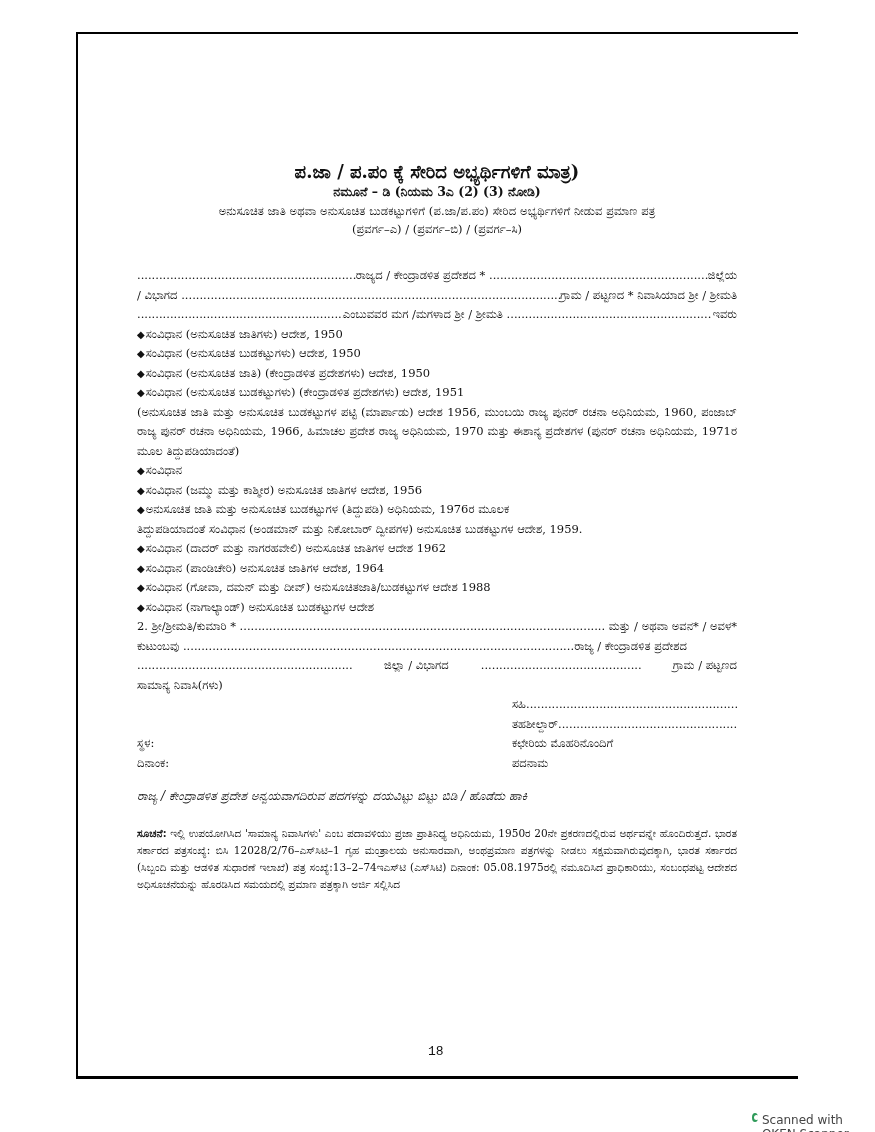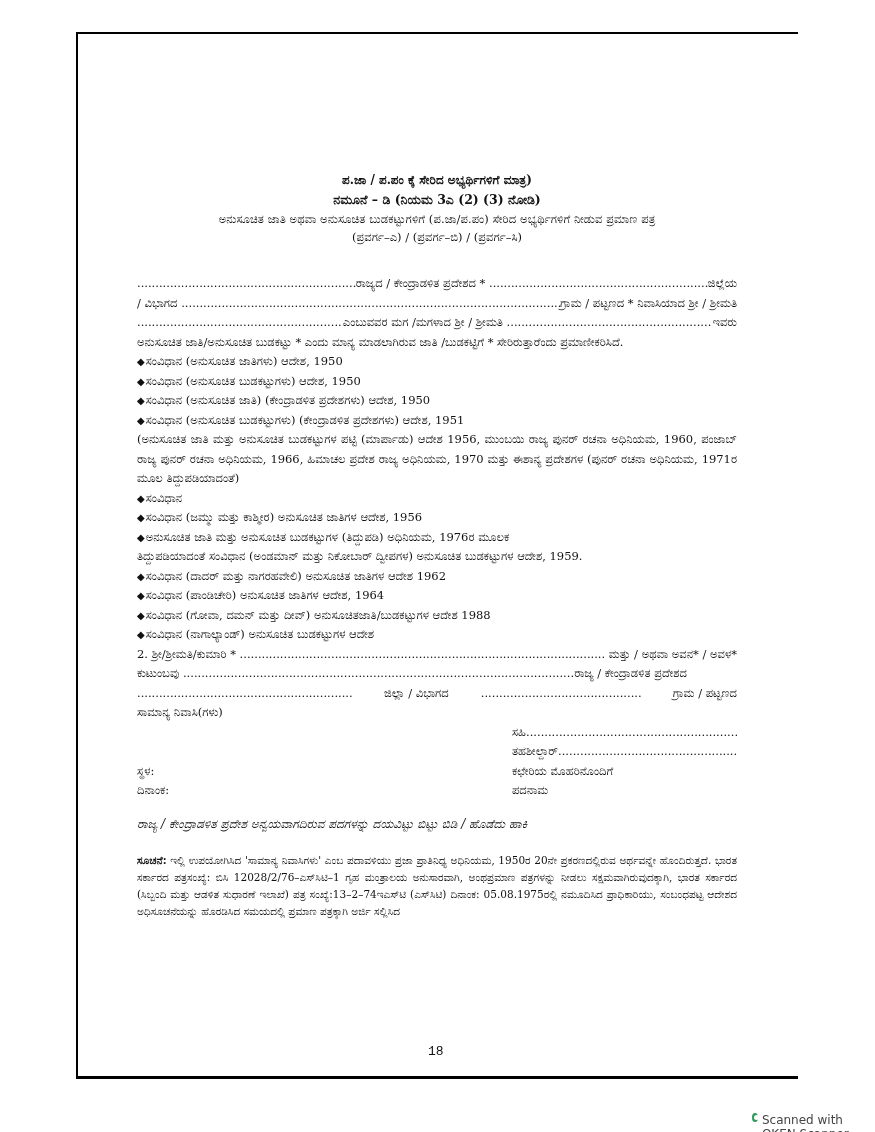--- a/index.html
+++ b/index.html
@@ -8,21 +8,21 @@
   .frame-top { position: absolute; left: 76px; top: 32px; width: 722px; height: 2px; background: #000; }
   .frame-left { position: absolute; left: 76px; top: 32px; width: 2px; height: 1046px; background: #000; }
   .frame-bottom { position: absolute; left: 76px; top: 1076px; width: 722px; height: 3px; background: #000; }
   .page-num { position: absolute; left: 428px; top: 1044px; font-size: 13px; font-family: Liberation Mono, monospace; }
   .scanner { position: absolute; left: 752px; top: 1113px; font-size: 12px; color: #444;
              font-family: "DejaVu Sans", sans-serif; display: flex; gap: 4px; }
   .scanner-icon { width: 9px; height: 9px; border-radius: 50%; background: #2f9b5a; position: relative; }
   .scanner-icon::after { content: ""; position: absolute; left: 2px; top: 2px; width: 5px; height: 5px; border-radius: 50%; background: #fff; }
   .content { position: absolute; left: 137px; top: 158px; width: 600px; font-size: 11.5px; line-height: 19.5px; }
   .center { text-align: center; }
-  .h1 { font-weight: bold; font-size: 12px; margin-top: 12px; line-height: 20px; }
+  .h1 { font-weight: bold; font-size: 18px; margin-top: 4px; line-height: 20px; }
   .h2 { font-weight: bold; font-size: 12.5px; line-height: 20px; }
   .h3 { font-size: 11.5px; line-height: 18px; letter-spacing: 0.1px; }
   .h4 { font-size: 11.5px; line-height: 18px; }
   .gap { height: 28px; }
   .just { text-align: justify; text-align-last: auto; }
   .row { display: flex; justify-content: space-between; white-space: nowrap; }
   .dots { flex: 1; overflow: hidden; letter-spacing: 0px; }
   .bullet::before { content: "\25C6"; font-size: 10px; margin-right: 1px; }
   .sig { display: flex; justify-content: space-between; }
   .sig-right { width: 225px; }
@@ -55,21 +55,20 @@
     <span>/ ವಿಭಾಗದ</span>&nbsp;
     <span class="dots">................................................................................................................................................</span>
     <span>ಗ್ರಾಮ / ಪಟ್ಟಣದ * ನಿವಾಸಿಯಾದ ಶ್ರೀ / ಶ್ರೀಮತಿ</span>
   </div>
   <div class="row">
     <span class="dots">................................................................................................................................................</span>
     <span>ಎಂಬುವವರ ಮಗ /ಮಗಳಾದ ಶ್ರೀ / ಶ್ರೀಮತಿ</span>&nbsp;
     <span class="dots">................................................................................................................................................</span>
     <span>ಇವರು</span>
   </div>
-  <div class="just">ಅನುಸೂಚಿತ ಜಾತಿ/ಅನುಸೂಚಿತ ಬುಡಕಟ್ಟು * ಎಂದು ಮಾನ್ಯ ಮಾಡಲಾಗಿರುವ ಜಾತಿ /ಬುಡಕಟ್ಟಿಗೆ * ಸೇರಿರುತ್ತಾರೆಂದು ಪ್ರಮಾಣೀಕರಿಸಿದೆ.</div>
 
   <div class="bullet">ಸಂವಿಧಾನ (ಅನುಸೂಚಿತ ಜಾತಿಗಳು) ಆದೇಶ, 1950</div>
   <div class="bullet">ಸಂವಿಧಾನ (ಅನುಸೂಚಿತ ಬುಡಕಟ್ಟುಗಳು) ಆದೇಶ, 1950</div>
   <div class="bullet">ಸಂವಿಧಾನ (ಅನುಸೂಚಿತ ಜಾತಿ) (ಕೇಂದ್ರಾಡಳಿತ ಪ್ರದೇಶಗಳು) ಆದೇಶ, 1950</div>
   <div class="bullet">ಸಂವಿಧಾನ (ಅನುಸೂಚಿತ ಬುಡಕಟ್ಟುಗಳು) (ಕೇಂದ್ರಾಡಳಿತ ಪ್ರದೇಶಗಳು) ಆದೇಶ, 1951</div>
   <div class="just">(ಅನುಸೂಚಿತ ಜಾತಿ ಮತ್ತು ಅನುಸೂಚಿತ ಬುಡಕಟ್ಟುಗಳ ಪಟ್ಟಿ (ಮಾರ್ಪಾಡು) ಆದೇಶ 1956, ಮುಂಬಯಿ ರಾಜ್ಯ ಪುನರ್ ರಚನಾ ಅಧಿನಿಯಮ, 1960, ಪಂಜಾಬ್ ರಾಜ್ಯ ಪುನರ್ ರಚನಾ ಅಧಿನಿಯಮ, 1966, ಹಿಮಾಚಲ ಪ್ರದೇಶ ರಾಜ್ಯ ಅಧಿನಿಯಮ, 1970 ಮತ್ತು ಈಶಾನ್ಯ ಪ್ರದೇಶಗಳ (ಪುನರ್ ರಚನಾ ಅಧಿನಿಯಮ, 1971ರ ಮೂಲ ತಿದ್ದುಪಡಿಯಾದಂತೆ)</div>
   <div class="bullet">ಸಂವಿಧಾನ</div>
   <div class="bullet">ಸಂವಿಧಾನ (ಜಮ್ಮು ಮತ್ತು ಕಾಶ್ಮೀರ) ಅನುಸೂಚಿತ ಜಾತಿಗಳ ಆದೇಶ, 1956</div>
   <div class="bullet">ಅನುಸೂಚಿತ ಜಾತಿ ಮತ್ತು ಅನುಸೂಚಿತ ಬುಡಕಟ್ಟುಗಳ (ತಿದ್ದುಪಡಿ) ಅಧಿನಿಯಮ, 1976ರ ಮೂಲಕ</div>
   <div class="just">ತಿದ್ದುಪಡಿಯಾದಂತೆ ಸಂವಿಧಾನ (ಅಂಡಮಾನ್ ಮತ್ತು ನಿಕೋಬಾರ್ ದ್ವೀಪಗಳ) ಅನುಸೂಚಿತ ಬುಡಕಟ್ಟುಗಳ ಆದೇಶ, 1959.</div>

